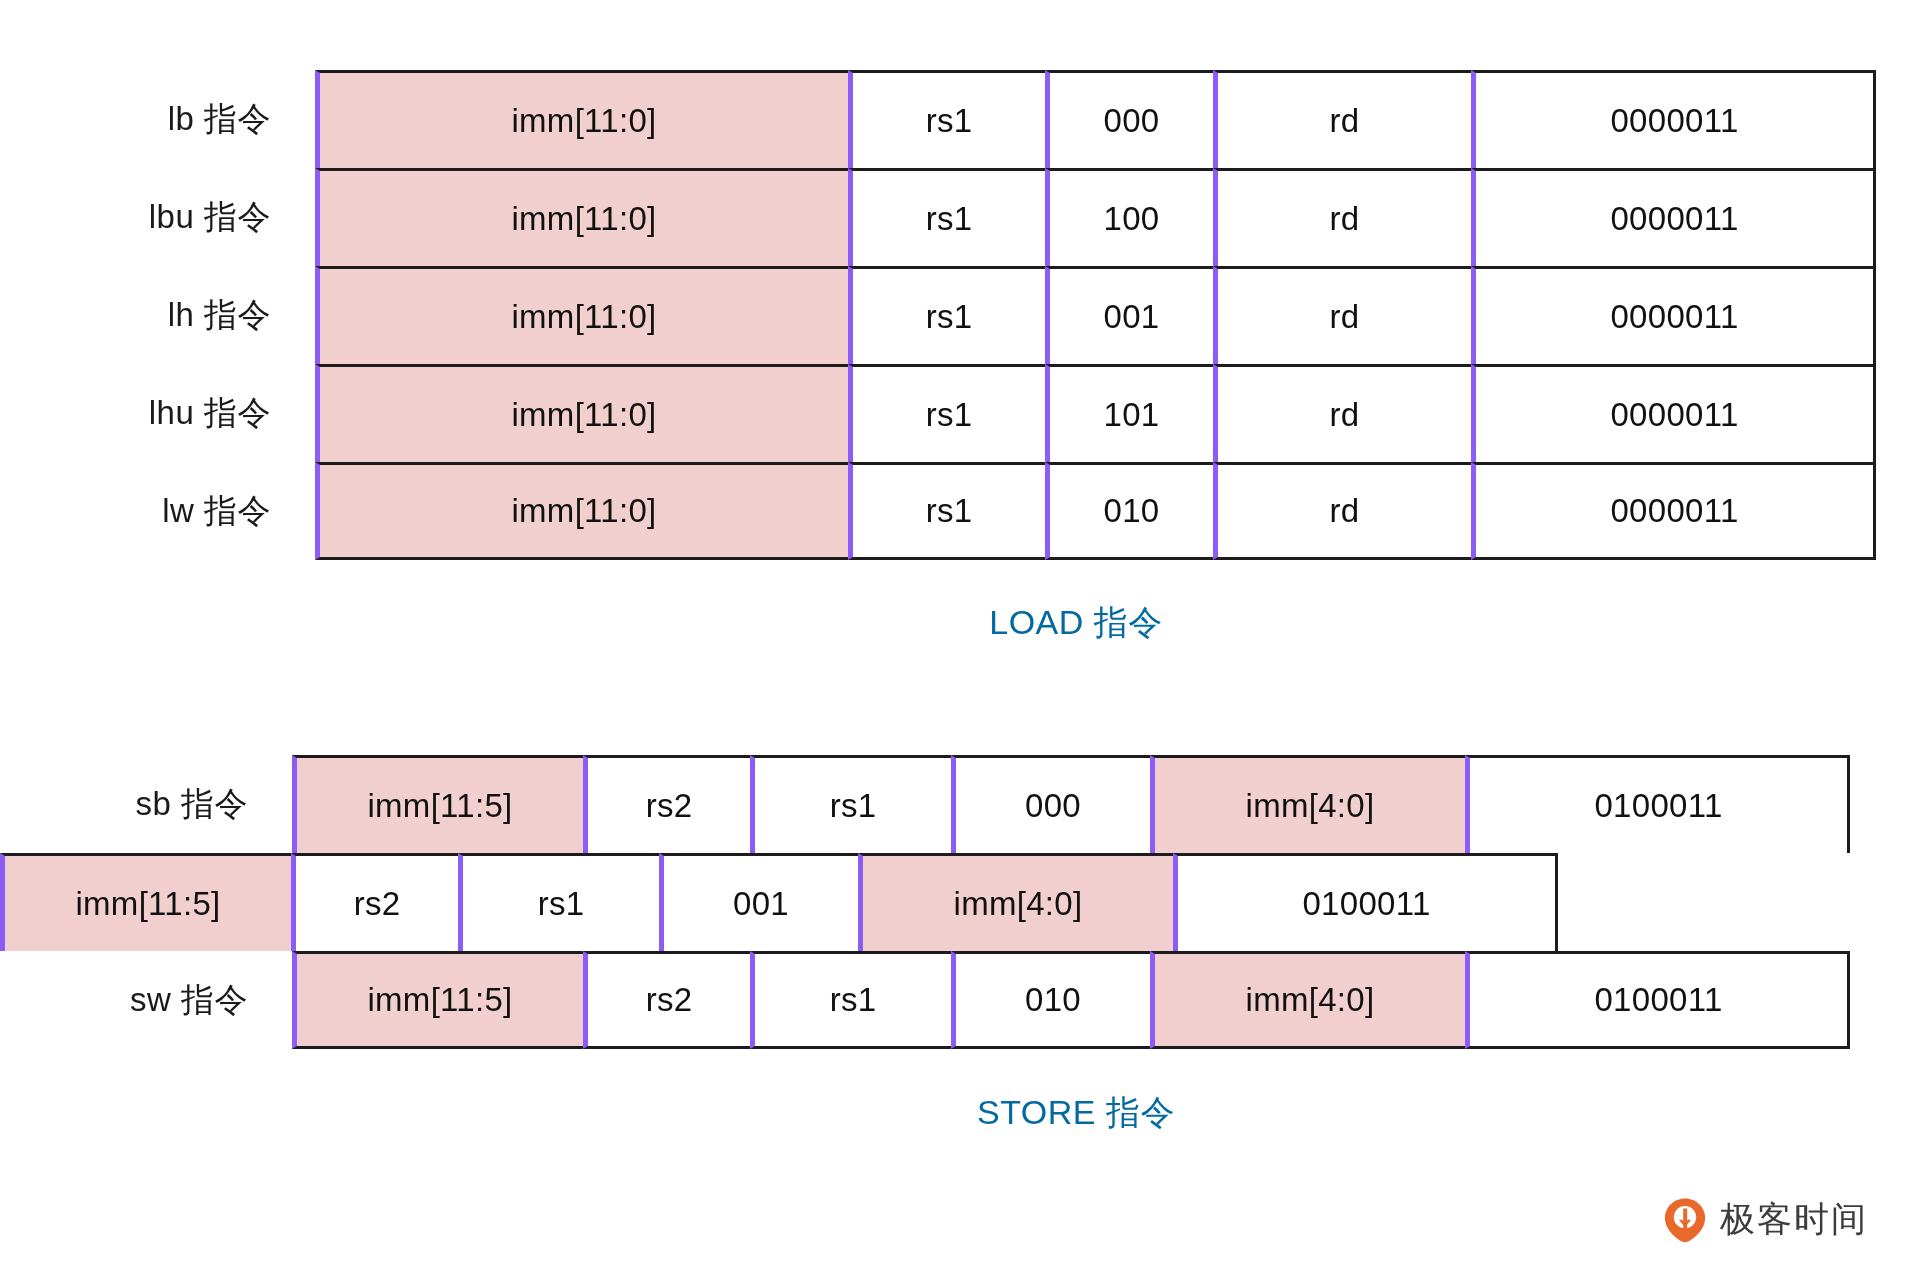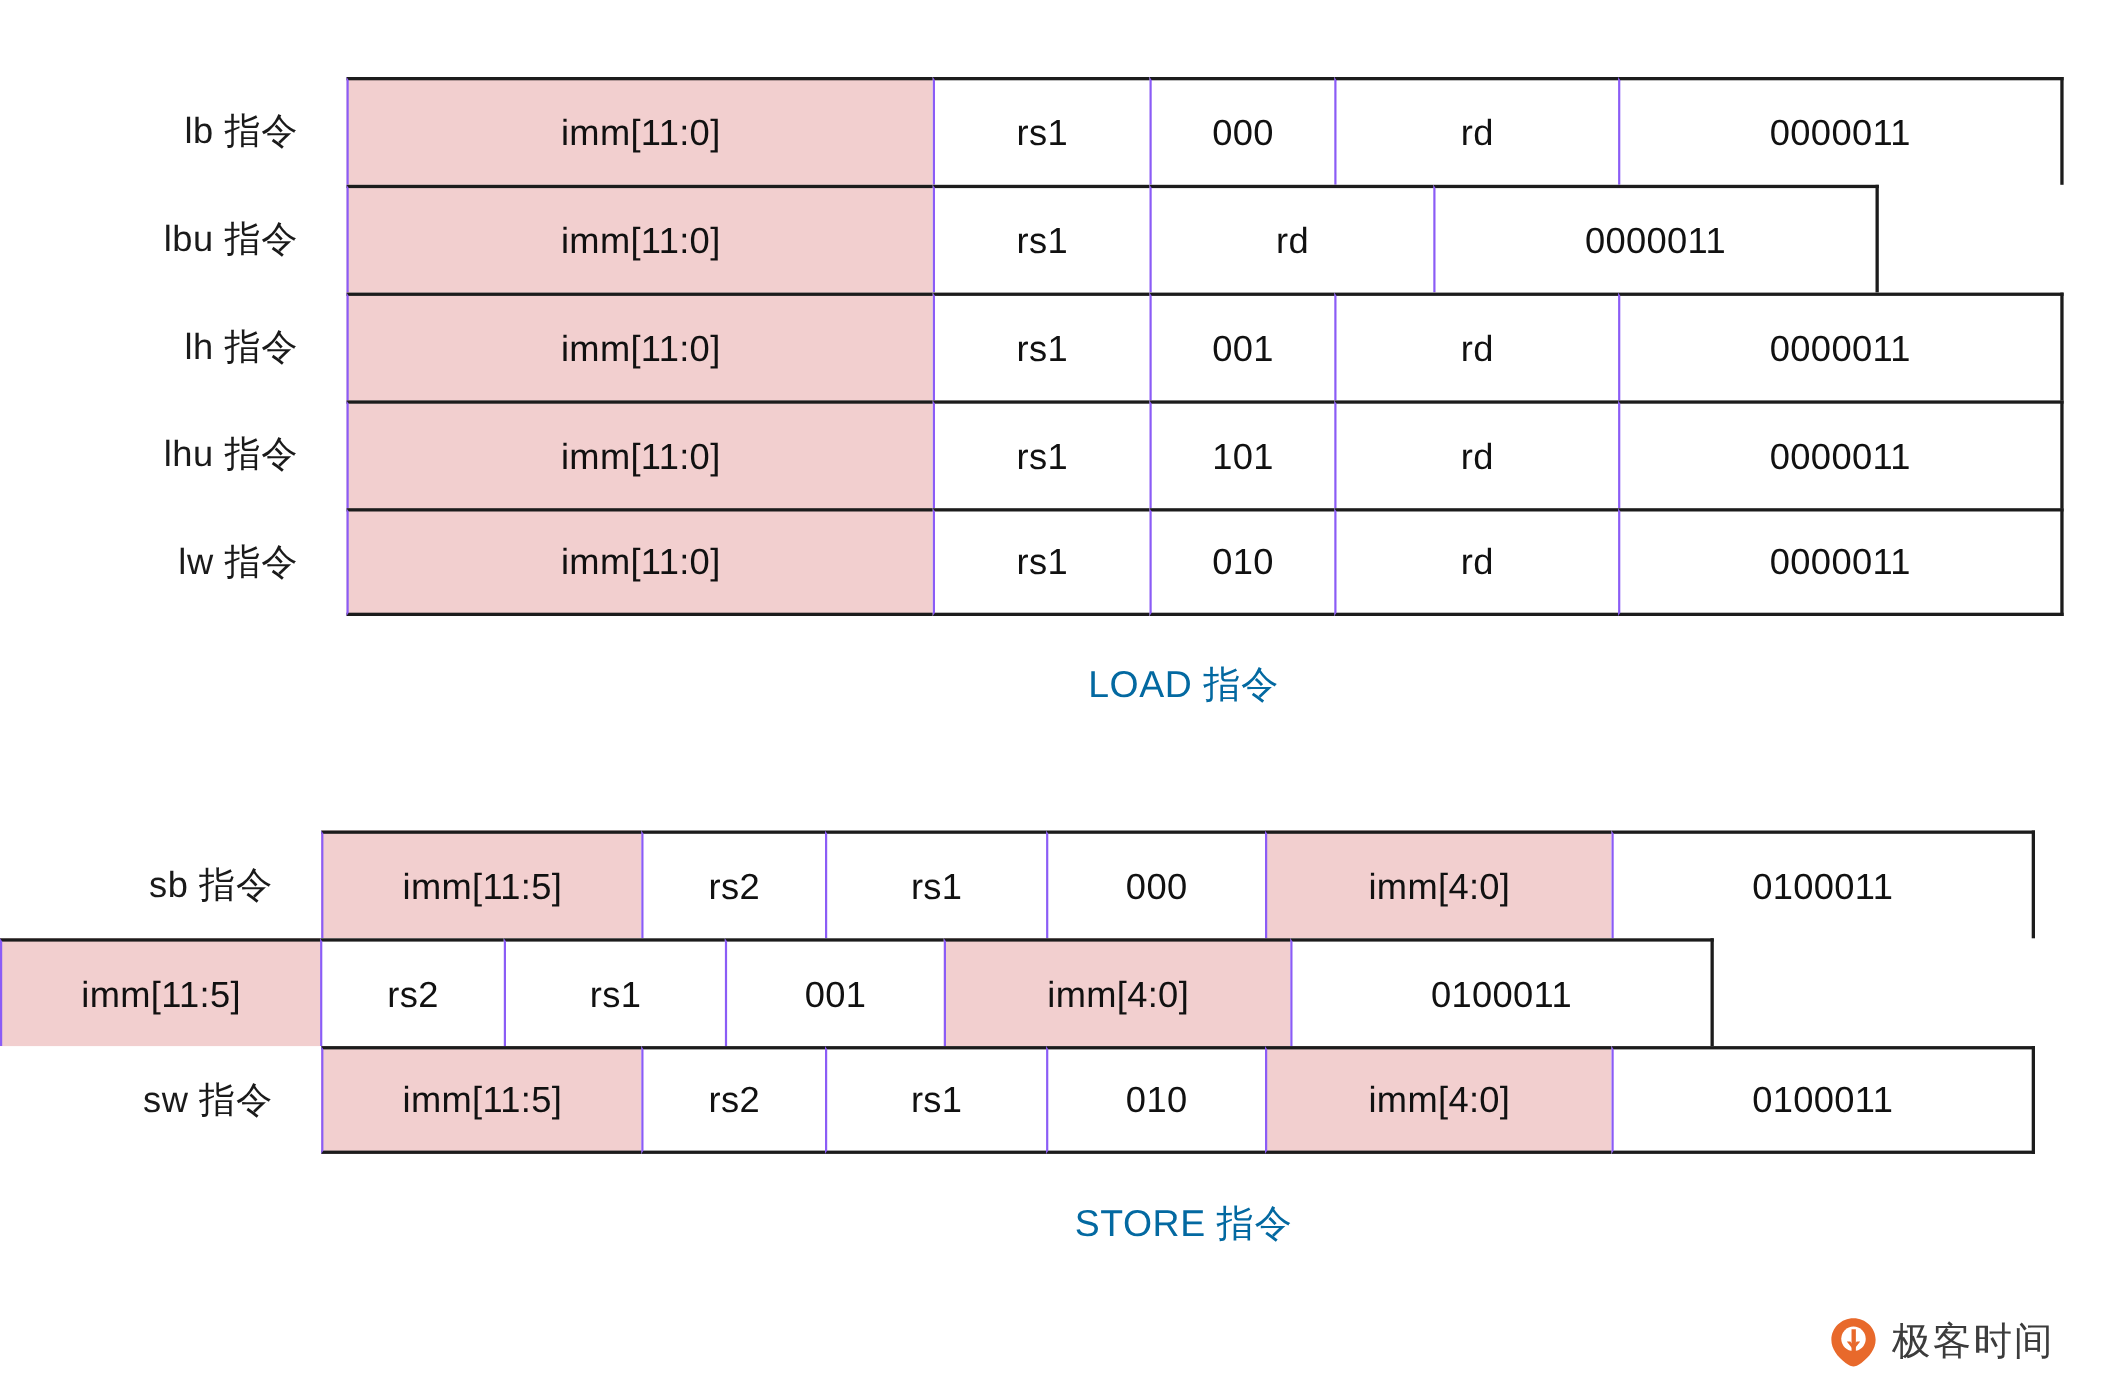--- a/index.html
+++ b/index.html
@@ -50,21 +50,21 @@
     white-space: nowrap;
   }
 
   .row-cells {
     display: flex;
     flex: 0 0 auto;
     width: 1561px;
   }
 
   .cell {
-    border-left: 2px solid #8b5cf6;
+    border-left: 5px solid #8b5cf6;
     border-top: 3px solid #1c1c1c;
     background: #ffffff;
     display: flex;
     align-items: center;
     justify-content: center;
     font-size: 33px;
     color: #111111;
     height: 98px;
     letter-spacing: 0.3px;
     white-space: nowrap;
@@ -140,20 +140,21 @@
           <div class="cell load-c3">rd</div>
           <div class="cell load-c4">0000011</div>
         </div>
       </div>
 
       <div class="insn-row">
         <div class="row-label">lbu 指令</div>
         <div class="row-cells">
           <div class="cell pink load-c0">imm[11:0]</div>
           <div class="cell load-c1">rs1</div>
+          <div class="cell load-c2">100</div>
           <div class="cell load-c3">rd</div>
           <div class="cell load-c4">0000011</div>
         </div>
       </div>
 
       <div class="insn-row">
         <div class="row-label">lh 指令</div>
         <div class="row-cells">
           <div class="cell pink load-c0">imm[11:0]</div>
           <div class="cell load-c1">rs1</div>

